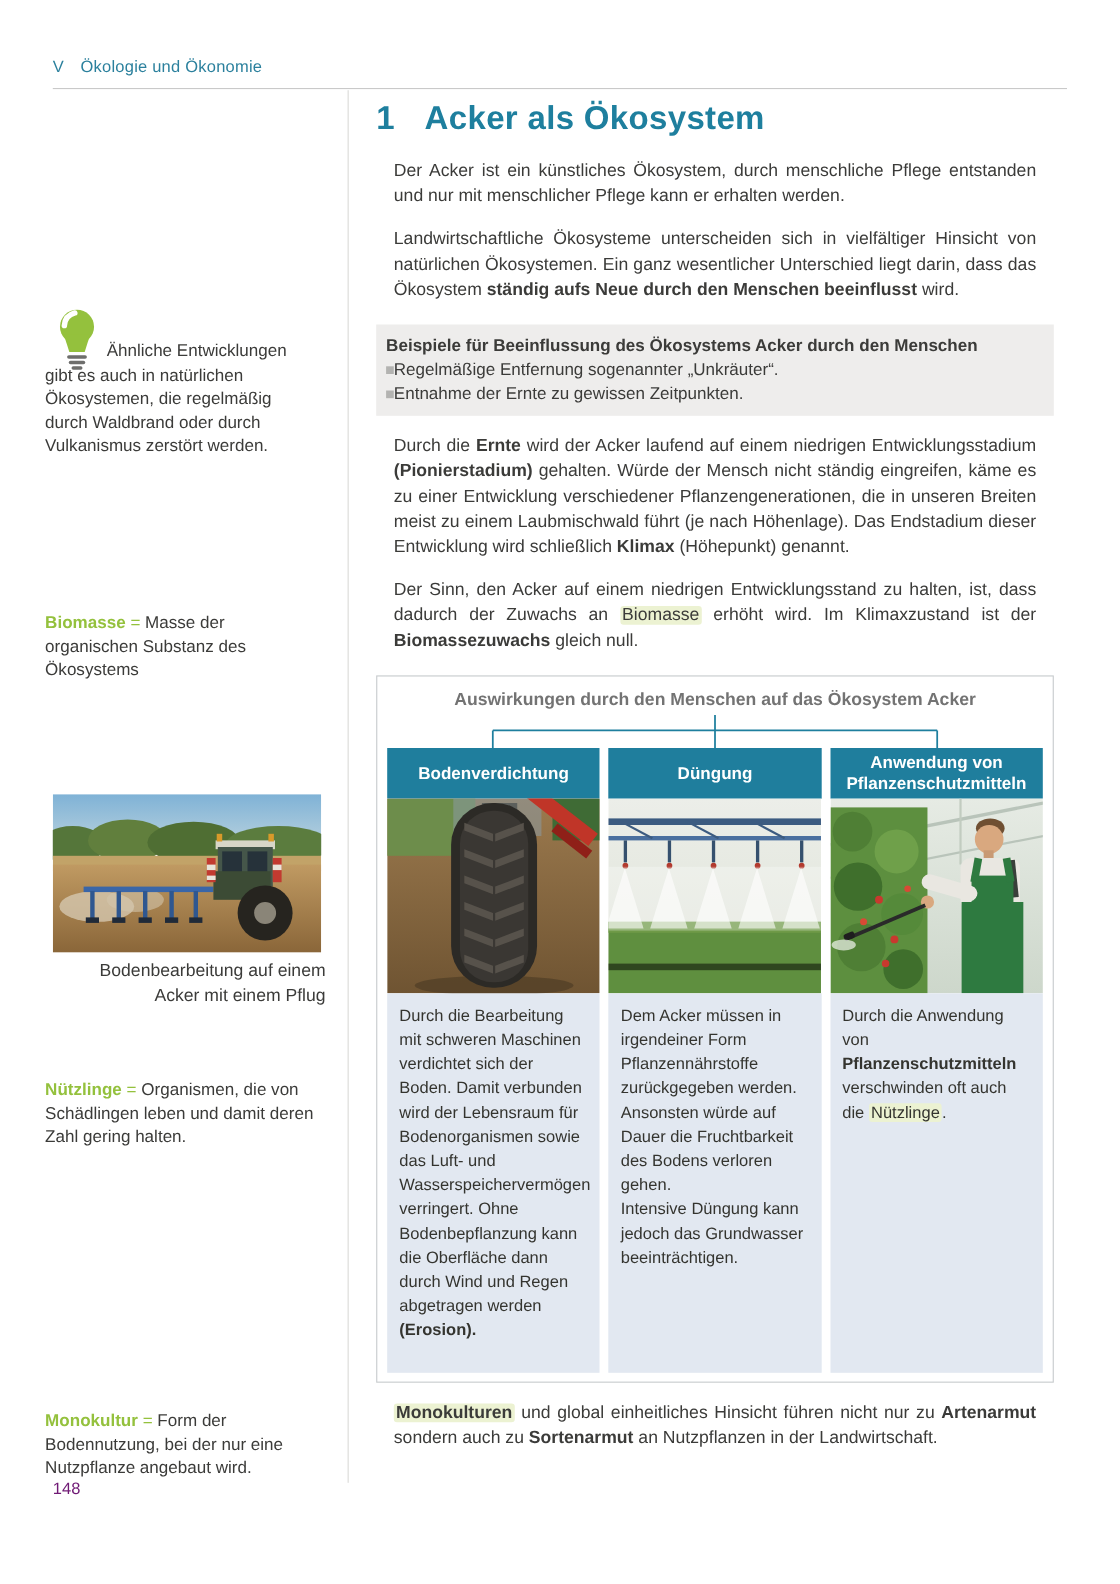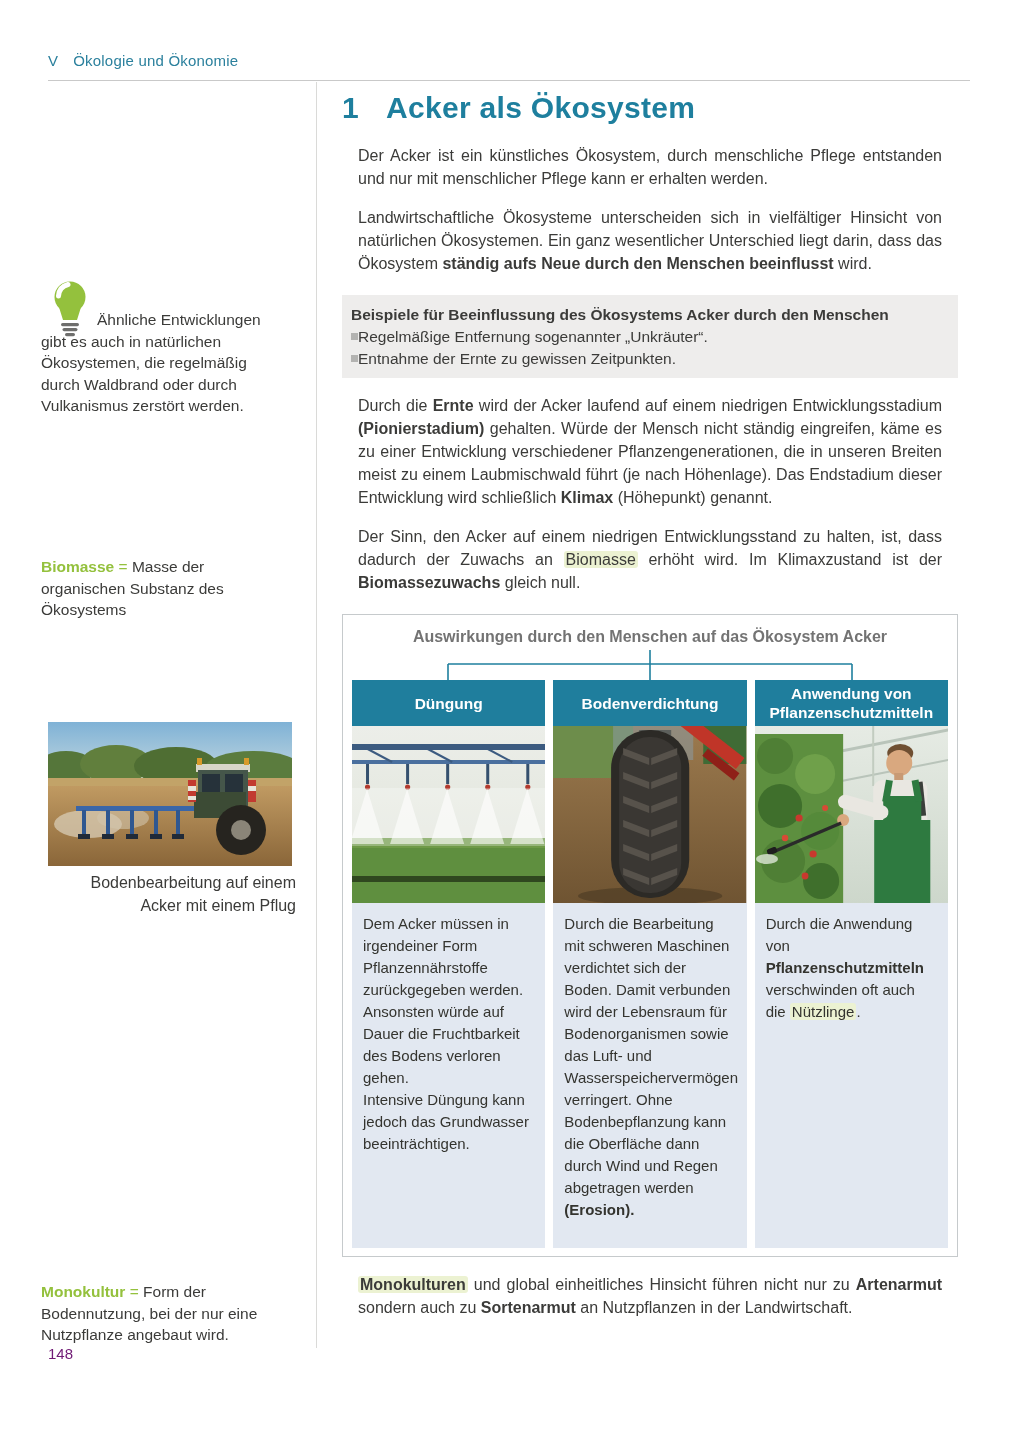--- a/index.html
+++ b/index.html
@@ -117,20 +117,25 @@
       <rect x="200" y="58" width="8" height="22" fill="#c23a30"></rect>
       <rect x="200" y="64" width="8" height="5" fill="#e8e4da"></rect>
       <circle cx="193" cy="108" r="25" fill="#26241f"></circle>
       <circle cx="193" cy="108" r="10" fill="#8a8578"></circle>
       <rect x="149" y="36" width="5" height="7" fill="#d89a2a"></rect>
       <rect x="196" y="36" width="5" height="7" fill="#d89a2a"></rect>
     </svg>
   </div>
   <div class="photo-caption">Bodenbearbeitung auf einem Acker mit einem Pflug</div>
 
+  <div class="margin-note" style="top:980px">
+    <span class="term">Nützlinge</span>
+    <span class="eq">=</span> 
+    <span>Organismen, die von Schädlingen leben und damit deren Zahl gering halten.</span>
+  </div>
 
   <div class="margin-note" style="top:1281px">
     <span class="term">Monokultur</span>
     <span class="eq">=</span> 
     <span>Form der Bodennutzung, bei der nur eine Nutzpflanze angebaut wird.</span>
   </div>
 
   <div class="page-number">148</div>
 
   <div class="main-col">
@@ -160,20 +165,57 @@
     <div class="diagram">
       <div class="dg-title">Auswirkungen durch den Menschen auf das Ökosystem Acker</div>
       <svg class="connector" viewBox="0 0 596 32">
         <line x1="298" y1="2" x2="298" y2="16" stroke="#1e7f9e" stroke-width="1.6"></line>
         <line x1="96" y1="16" x2="500" y2="16" stroke="#1e7f9e" stroke-width="1.6"></line>
         <line x1="96" y1="16" x2="96" y2="32" stroke="#1e7f9e" stroke-width="1.6"></line>
         <line x1="298" y1="16" x2="298" y2="32" stroke="#1e7f9e" stroke-width="1.6"></line>
         <line x1="500" y1="16" x2="500" y2="32" stroke="#1e7f9e" stroke-width="1.6"></line>
       </svg>
       <div class="dg-cols">
+
+        <div class="dg-col">
+          <div class="dg-col-header">Bodenverdichtung</div>
+          <svg class="dg-photo" viewBox="0 0 193 177" preserveAspectRatio="none">
+            <defs>
+              <linearGradient id="soil2" x1="0" y1="0" x2="0" y2="1">
+                <stop offset="0" stop-color="#9c7a4e"></stop>
+                  <stop offset="1" stop-color="#6f5432"></stop>
+              </linearGradient>
+            </defs>
+            <rect x="0" y="0" width="193" height="177" fill="url(#soil2)"></rect>
+            <rect x="0" y="0" width="80" height="52" fill="#6d8d4b"></rect>
+            <rect x="60" y="0" width="80" height="34" fill="#8b9aa4" opacity="0.55"></rect>
+            <rect x="86" y="4" width="32" height="20" fill="#3a4448" opacity="0.6"></rect>
+            <rect x="150" y="0" width="43" height="38" fill="#3f6b35"></rect>
+            <rect x="118" y="2" width="78" height="14" fill="#c03528" transform="rotate(38 150 10)"></rect>
+            <rect x="150" y="28" width="40" height="9" fill="#8f2018" transform="rotate(38 160 32)"></rect>
+            <ellipse cx="97" cy="170" rx="72" ry="9" fill="#4a3823" opacity="0.6"></ellipse>
+            <rect x="58" y="4" width="78" height="168" rx="38" fill="#2c2a26"></rect>
+            <rect x="66" y="11" width="62" height="156" rx="30" fill="#3a3733"></rect>
+            <g fill="#57524b">
+              <polygon points="70,22 96,32 96,39 70,29"></polygon>
+                <polygon points="124,22 98,32 98,39 124,29"></polygon>
+              <polygon points="70,46 96,56 96,63 70,53"></polygon>
+                <polygon points="124,46 98,56 98,63 124,53"></polygon>
+              <polygon points="70,70 96,80 96,87 70,77"></polygon>
+                <polygon points="124,70 98,80 98,87 124,77"></polygon>
+              <polygon points="70,94 96,104 96,111 70,101"></polygon>
+                <polygon points="124,94 98,104 98,111 124,101"></polygon>
+              <polygon points="70,118 96,128 96,135 70,125"></polygon>
+                <polygon points="124,118 98,128 98,135 124,125"></polygon>
+              <polygon points="70,142 96,152 96,159 70,149"></polygon>
+                <polygon points="124,142 98,152 98,159 124,149"></polygon>
+            </g>
+          </svg>
+          <div class="dg-col-text"><span>Durch die Bearbeitung mit schweren Maschinen verdichtet sich der Boden. Damit verbunden wird der Lebensraum für Bodenorganismen sowie das Luft- und Wasserspeichervermögen verringert. Ohne Bodenbepflanzung kann die Oberfläche dann durch Wind und Regen abgetragen werden </span><span class="b">(Erosion).</span></div>
+        </div>
 
         <div class="dg-col">
           <div class="dg-col-header">Düngung</div>
           <svg class="dg-photo" viewBox="0 0 193 177" preserveAspectRatio="none">
             <defs>
               <linearGradient id="mist" x1="0" y1="0" x2="0" y2="1">
                 <stop offset="0" stop-color="#eceee9"></stop>
                   <stop offset="1" stop-color="#dde2d6"></stop>
               </linearGradient>
             </defs>
@@ -198,57 +240,20 @@
             <circle cx="175.5" cy="61" r="2.6" fill="#b23a2e"></circle>
             <polygon points="15,63 -2,118 32,118" fill="#ffffff" opacity="0.6"></polygon>
             <polygon points="55,63 38,118 72,118" fill="#ffffff" opacity="0.6"></polygon>
             <polygon points="95,63 78,118 112,118" fill="#ffffff" opacity="0.6"></polygon>
             <polygon points="135,63 118,118 152,118" fill="#ffffff" opacity="0.6"></polygon>
             <polygon points="175,63 158,118 192,118" fill="#ffffff" opacity="0.6"></polygon>
             <rect x="0" y="62" width="193" height="58" fill="#ffffff" opacity="0.28"></rect>
           </svg>
           <div class="dg-col-text"><span>Dem Acker müssen in irgendeiner Form Pflanzennährstoffe zurückgegeben werden. Ansonsten würde auf Dauer die Fruchtbarkeit des Bodens verloren gehen.
 Intensive Düngung kann jedoch das Grundwasser beeinträchtigen.</span></div>
-        </div>
-
-        <div class="dg-col">
-          <div class="dg-col-header">Bodenverdichtung</div>
-          <svg class="dg-photo" viewBox="0 0 193 177" preserveAspectRatio="none">
-            <defs>
-              <linearGradient id="soil2" x1="0" y1="0" x2="0" y2="1">
-                <stop offset="0" stop-color="#9c7a4e"></stop>
-                  <stop offset="1" stop-color="#6f5432"></stop>
-              </linearGradient>
-            </defs>
-            <rect x="0" y="0" width="193" height="177" fill="url(#soil2)"></rect>
-            <rect x="0" y="0" width="80" height="52" fill="#6d8d4b"></rect>
-            <rect x="60" y="0" width="80" height="34" fill="#8b9aa4" opacity="0.55"></rect>
-            <rect x="86" y="4" width="32" height="20" fill="#3a4448" opacity="0.6"></rect>
-            <rect x="150" y="0" width="43" height="38" fill="#3f6b35"></rect>
-            <rect x="118" y="2" width="78" height="14" fill="#c03528" transform="rotate(38 150 10)"></rect>
-            <rect x="150" y="28" width="40" height="9" fill="#8f2018" transform="rotate(38 160 32)"></rect>
-            <ellipse cx="97" cy="170" rx="72" ry="9" fill="#4a3823" opacity="0.6"></ellipse>
-            <rect x="58" y="4" width="78" height="168" rx="38" fill="#2c2a26"></rect>
-            <rect x="66" y="11" width="62" height="156" rx="30" fill="#3a3733"></rect>
-            <g fill="#57524b">
-              <polygon points="70,22 96,32 96,39 70,29"></polygon>
-                <polygon points="124,22 98,32 98,39 124,29"></polygon>
-              <polygon points="70,46 96,56 96,63 70,53"></polygon>
-                <polygon points="124,46 98,56 98,63 124,53"></polygon>
-              <polygon points="70,70 96,80 96,87 70,77"></polygon>
-                <polygon points="124,70 98,80 98,87 124,77"></polygon>
-              <polygon points="70,94 96,104 96,111 70,101"></polygon>
-                <polygon points="124,94 98,104 98,111 124,101"></polygon>
-              <polygon points="70,118 96,128 96,135 70,125"></polygon>
-                <polygon points="124,118 98,128 98,135 124,125"></polygon>
-              <polygon points="70,142 96,152 96,159 70,149"></polygon>
-                <polygon points="124,142 98,152 98,159 124,149"></polygon>
-            </g>
-          </svg>
-          <div class="dg-col-text"><span>Durch die Bearbeitung mit schweren Maschinen verdichtet sich der Boden. Damit verbunden wird der Lebensraum für Bodenorganismen sowie das Luft- und Wasserspeichervermögen verringert. Ohne Bodenbepflanzung kann die Oberfläche dann durch Wind und Regen abgetragen werden </span><span class="b">(Erosion).</span></div>
         </div>
 
         <div class="dg-col">
           <div class="dg-col-header">Anwendung von Pflanzenschutzmitteln</div>
           <svg class="dg-photo" viewBox="0 0 193 177" preserveAspectRatio="none">
             <defs>
               <linearGradient id="gh" x1="0" y1="0" x2="0" y2="1">
                 <stop offset="0" stop-color="#e6ebe4"></stop>
                   <stop offset="1" stop-color="#cdd7cb"></stop>
               </linearGradient>

